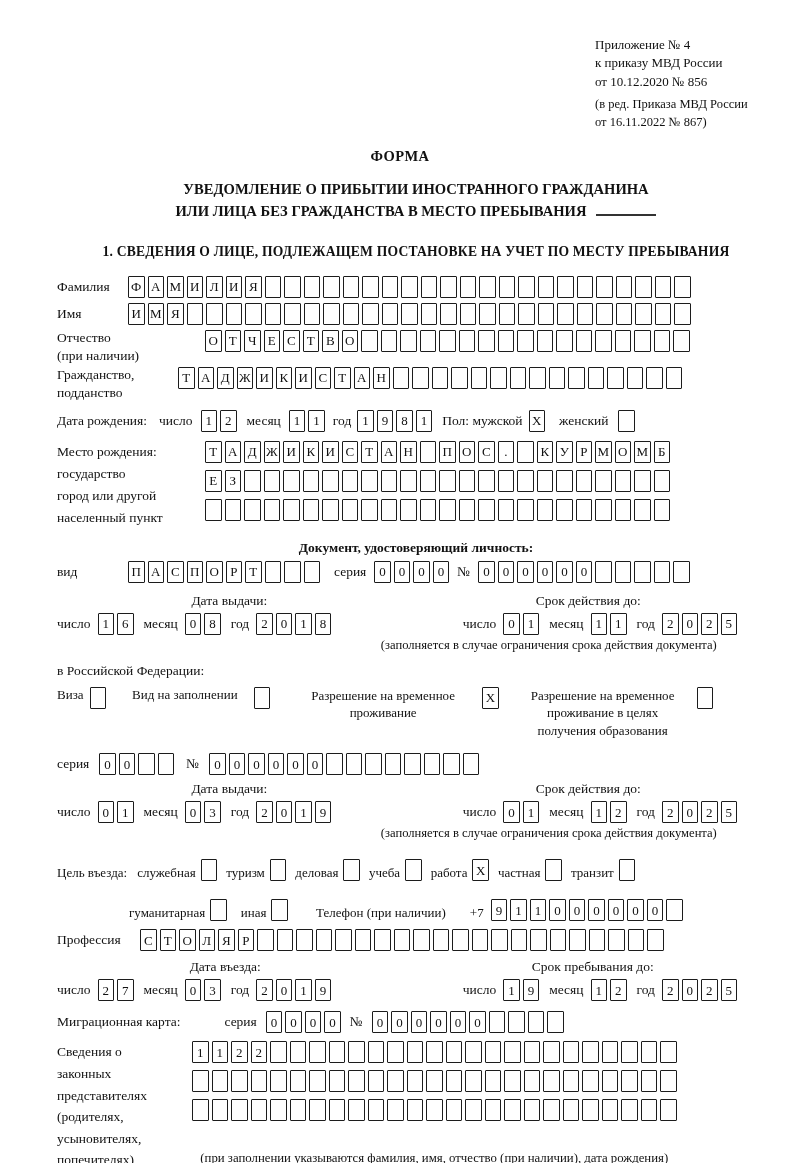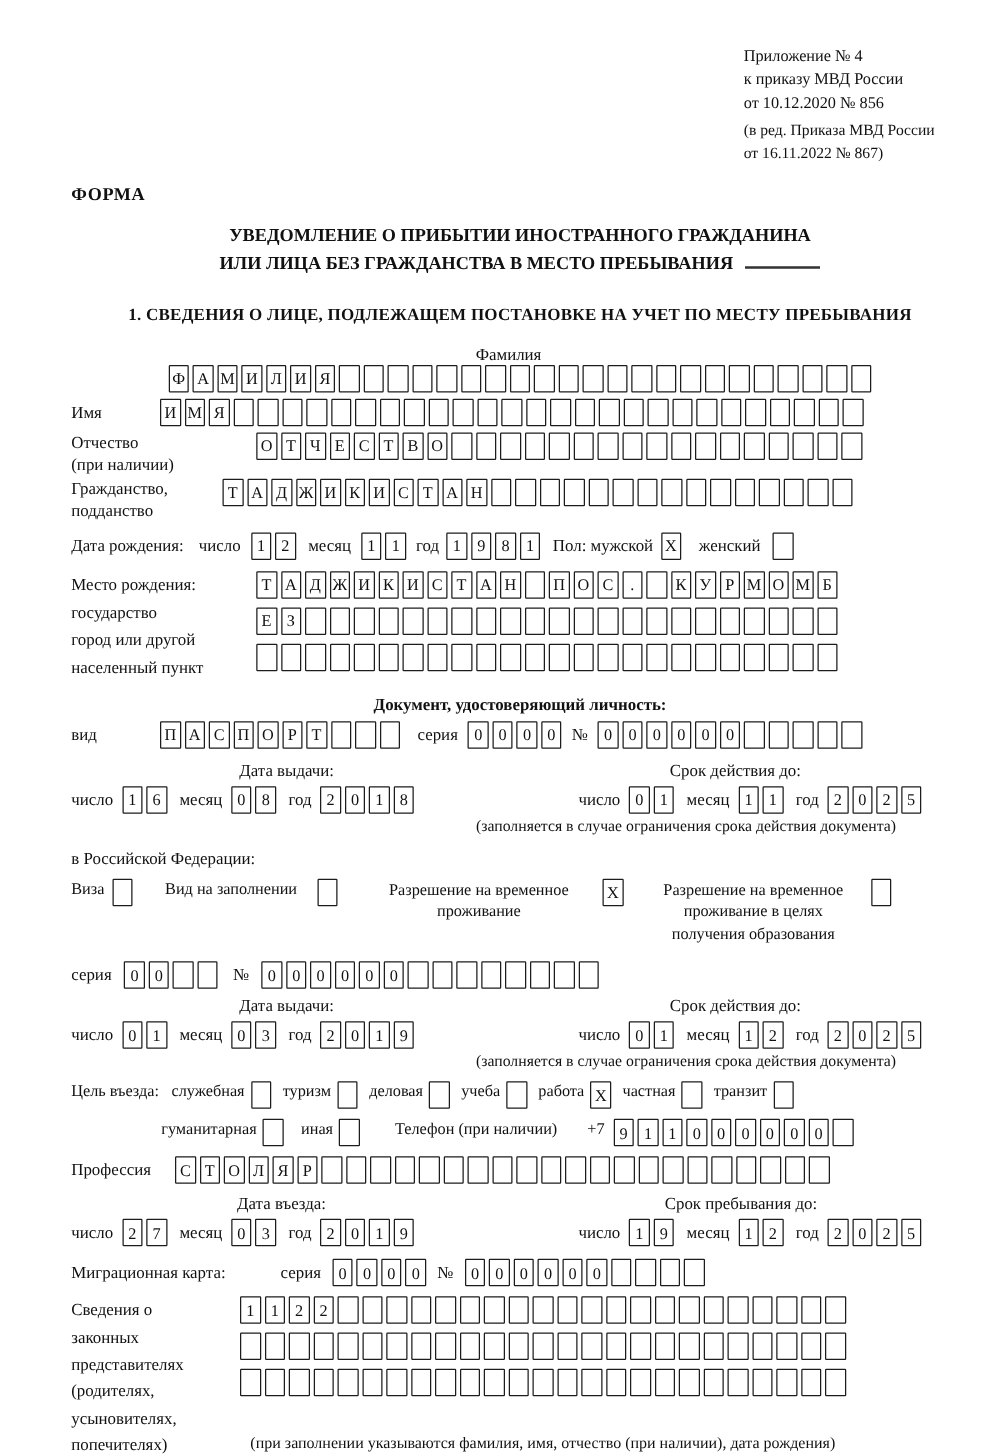--- a/index.html
+++ b/index.html
@@ -7,21 +7,21 @@
   body {
     width: 800px; height: 1163px;
     font-family: "Liberation Serif", "DejaVu Serif", serif;
     color: #111; overflow: hidden;
   }
   .page { width: 800px; height: 974px; padding: 36px 25px 0 57px; }
 
   
   .appendix { width: 205px; margin-left: 538px; font-size: 13px; line-height: 1.42; }
   .appendix .amend { margin-top: 5px; font-size: 12.5px; }
-  .form-label { text-align: left; margin: 16px 32px 0 0; font-weight: bold; font-size: 14.5px; letter-spacing: .5px; }
+  .form-label { text-align: center; margin: 16px 32px 0 0; font-weight: bold; font-size: 14.5px; letter-spacing: .5px; }
 
   .title { text-align: center; margin-top: 14px; font-weight: bold; font-size: 14.6px; line-height: 1.5; }
   .title .blank { display: inline-block; width: 60px; border-bottom: 2px solid #333; margin-left: 10px; vertical-align: baseline; }
 
   .sec-heading { margin-top: 21px; text-align: center; font-weight: bold; font-size: 13.6px; letter-spacing: .2px; }
 
   
   .row { display: flex; align-items: center; margin-top: 5px; }
   .lbl { font-size: 13.5px; flex: none; }
   .sub { font-size: 13.5px; margin-top: 2px; }
@@ -49,21 +49,21 @@
   .note-r { margin-left: 37%; width: 63%; text-align: center; font-size: 12.6px; margin-top: 3px; }
 
   .doc-heading { text-align: center; font-weight: bold; font-size: 13.5px; margin-top: 10px; }
 
   .intro { font-size: 13.5px; margin-top: 10px; }
   .opt-line { display: flex; align-items: flex-start; margin-top: 8px; }
   .opt-line .cells { margin-left: 6px; }
   .opt-lbl { font-size: 13px; }
   .center-lbl { text-align: center; line-height: 1.35; }
 
-  .purpose-line { display: flex; align-items: flex-start; margin-top: 8px; flex-wrap: nowrap; }
+  .purpose-line { display: flex; align-items: flex-end; margin-top: 18px; flex-wrap: nowrap; }
   .purpose-line .opt-lbl { margin-right: 5px; }
   .purpose-line .cells { margin-right: 9px; }
 
   .note-bottom { text-align: center; font-size: 12.8px; margin-top: 6px; margin-left: 120px; }
 </style>
 </head>
 <body>
 
 <div class="page">
 
@@ -79,21 +79,21 @@
 
   <div class="form-label">ФОРМА</div>
 
   <div class="title">
     <div>УВЕДОМЛЕНИЕ О ПРИБЫТИИ ИНОСТРАННОГО ГРАЖДАНИНА</div>
     <div><span>ИЛИ ЛИЦА БЕЗ ГРАЖДАНСТВА В МЕСТО ПРЕБЫВАНИЯ</span><span class="blank"></span></div>
   </div>
 
   <div class="sec-heading">1. СВЕДЕНИЯ О ЛИЦЕ, ПОДЛЕЖАЩЕМ ПОСТАНОВКЕ НА УЧЕТ ПО МЕСТУ ПРЕБЫВАНИЯ</div>
 
-  <div class="row" style="margin-top:16px;flex-direction:column;">
+  <div class="row" style="margin-top:16px;">
     <div class="lbl w70">Фамилия</div>
     <div class="cells">
         <div class="cell">Ф</div>
         <div class="cell">А</div>
         <div class="cell">М</div>
         <div class="cell">И</div>
         <div class="cell">Л</div>
         <div class="cell">И</div>
         <div class="cell">Я</div>
         <div class="cell"></div>

